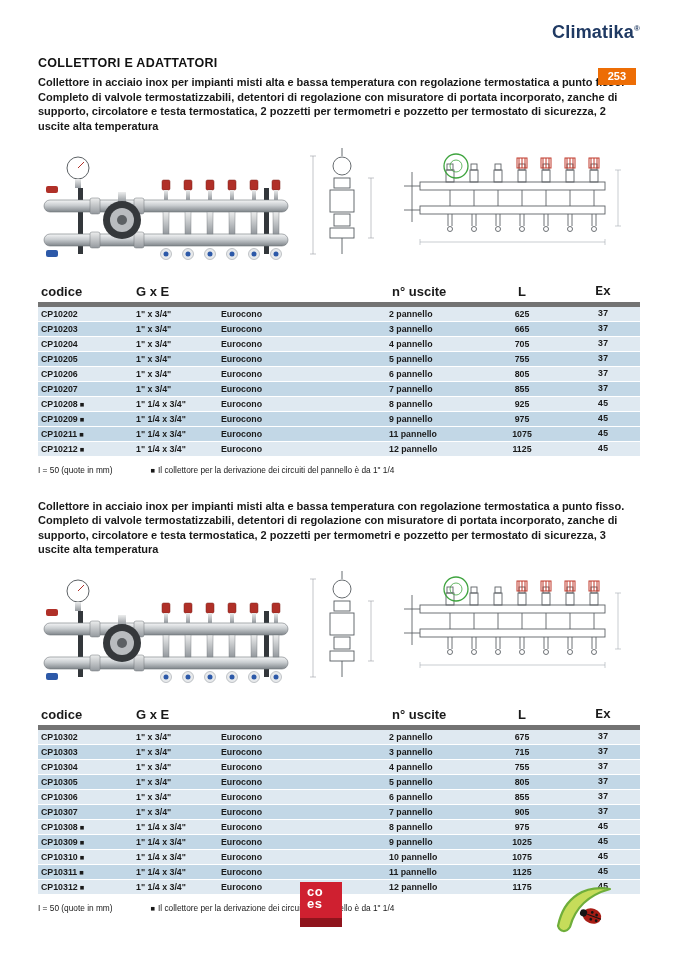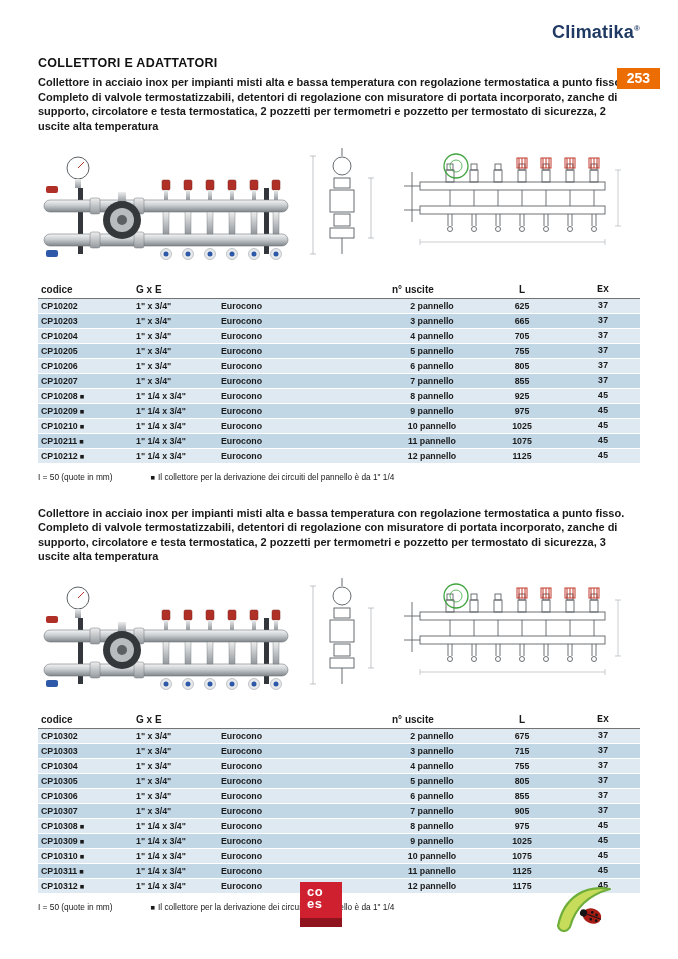--- a/index.html
+++ b/index.html
@@ -4,39 +4,39 @@
 <style>
   * { margin:0; padding:0; box-sizing:border-box; }
   html,body { background:#ffffff; }
   body { width:678px; height:959px; position:relative; font-family:"Liberation Sans", sans-serif; color:#1a1a1a; overflow:hidden; }
   .page { position:absolute; inset:0; padding:22px 38px 8px 38px; background:#fff; }
 
   .brand-row { text-align:right; height:24px; margin-bottom:10px; }
   .brand { font-size:18px; font-weight:bold; color:#203a63; letter-spacing:.2px; }
   .brand sup { font-size:8px; vertical-align:super; }
 
-  .page-badge { position:absolute; top:68px; right:18px; background:#ed6d05; color:#fff;
-    font-size:14px; font-weight:bold; padding:2px 10px 3px 10px; }
+  .page-badge { position:absolute; top:68px; right:42px; background:#ed6d05; color:#fff;
+    font-size:11px; font-weight:bold; padding:2px 10px 3px 10px; }
 
   .title { font-size:12.5px; font-weight:bold; letter-spacing:.3px; color:#111; margin-bottom:5px; }
 
   .intro { width:602px; font-size:11px; font-weight:600; line-height:1.33; color:#191919; margin-bottom:8px; }
 
   .figures { width:602px; height:134px; display:flex; justify-content:space-between; align-items:flex-start; margin-bottom:6px; }
   .fig { flex:0 0 auto; }
 
   table { border-collapse:collapse; width:602px; table-layout:fixed; }
-  th { font-size:10px; font-weight:bold; text-align:left; padding:2px 3px 3px 3px; border-bottom:1px solid #737373; }
+  th { font-size:13px; font-weight:bold; text-align:left; padding:2px 3px 3px 3px; border-bottom:5px solid #737373; }
   td { font-size:8.8px; font-weight:600; padding:2px 3px; border-bottom:1px solid #fff; }
   tr.r-light { background:#dfe9f1; }
   tr.r-dark  { background:#c2d7e6; }
   .c-codice { width:95px; }
   .c-gxe    { width:85px; }
   .c-tipo   { width:168px; }
-  .c-uscite { width:92px; text-align:center; }
+  .c-uscite { width:92px; text-align:left; }
   .c-l      { width:88px; text-align:center; }
   .c-ex     { width:74px; text-align:center;font-family:Liberation Mono, monospace; }
   th.c-uscite { text-align:left; padding-left:6px; }
   th.c-l, th.c-ex { text-align:center; }
   .mk { font-size:7.5px; }
 
   .notes { display:flex; gap:38px; font-size:8.3px; font-weight:400; margin:8px 0 0 0; color:#191919; }
   .mk2 { font-size:7.5px; margin-right:3px; }
 
   .section-2 { margin-top:24px; }
@@ -341,28 +341,20 @@
             <td class="c-ex">45</td>
           </tr>
           <tr class="r-dark">
             <td class="c-codice">CP10209<span class="mk"> ■</span></td>
             <td class="c-gxe">1" 1/4 x 3/4"</td>
             <td class="c-tipo">Eurocono</td>
             <td class="c-uscite">9 pannello</td>
             <td class="c-l">975</td>
             <td class="c-ex">45</td>
           </tr>
-          <tr class="r-light">
-            <td class="c-codice">CP10210<span class="mk"> ■</span></td>
-            <td class="c-gxe">1" 1/4 x 3/4"</td>
-            <td class="c-tipo">Eurocono</td>
-            <td class="c-uscite">10 pannello</td>
-            <td class="c-l">1025</td>
-            <td class="c-ex">45</td>
-          </tr>
           <tr class="r-dark">
             <td class="c-codice">CP10211<span class="mk"> ■</span></td>
             <td class="c-gxe">1" 1/4 x 3/4"</td>
             <td class="c-tipo">Eurocono</td>
             <td class="c-uscite">11 pannello</td>
             <td class="c-l">1075</td>
             <td class="c-ex">45</td>
           </tr>
           <tr class="r-light">
             <td class="c-codice">CP10212<span class="mk"> ■</span></td>

